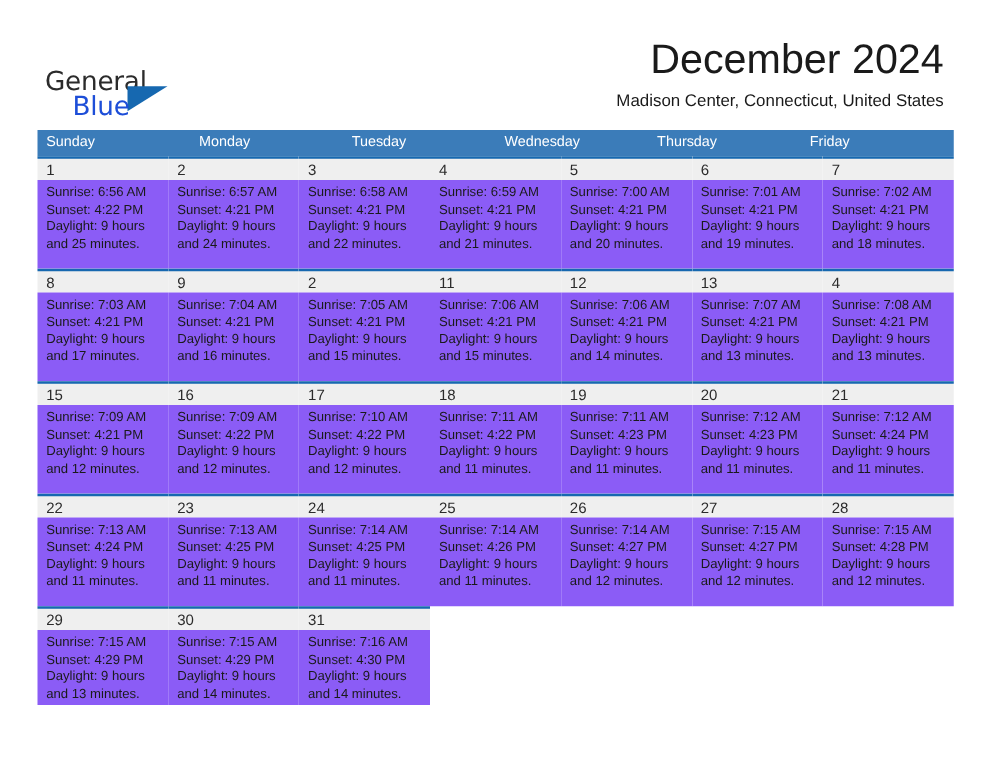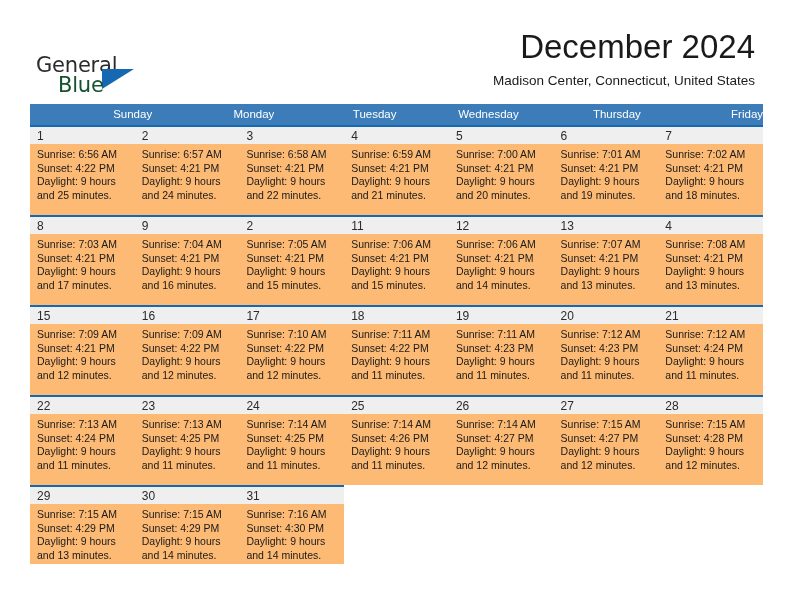--- a/index.html
+++ b/index.html
@@ -48,21 +48,21 @@
     color: #2b2b2b;
     font-family: "DejaVu Sans", sans-serif;
     line-height: 1;
   }
   .logo-blue {
     position: absolute;
     left: 22px;
     top: 20px;
     font-size: 21px;
     letter-spacing: -0.2px;
-    color: #14532d;
+    color: #1d4ed8;
     font-family: "DejaVu Sans", sans-serif;
     line-height: 1;
   }
   .logo-tri {
     position: absolute;
     left: 66px;
     top: 14px;
     width: 0;
     height: 0;
     border-left: 32px solid #1668b0;
@@ -96,21 +96,20 @@
     position: absolute;
     left: 30px;
     top: 104px;
     width: 733px;
   }
 
   .weekday-row {
     display: flex;
     background: #3b7cb9;
     height: 21px;
-    text-align: right;
   }
   .weekday {
     flex: 1 1 0;
     color: #ffffff;
     font-size: 11.5px;
     line-height: 21px;
     padding-left: 7px;
     box-sizing: border-box;
     white-space: nowrap;
     overflow: hidden;
@@ -145,21 +144,21 @@
     background: transparent;
   }
   .daynum {
     font-size: 12px;
     color: #2b2b2b;
     line-height: 19px;
     display: block;
   }
 
   .day-body {
-    background: #fdba74;
+    background: #8b5cf6;
     padding: 4px 7px 0 7px;
     box-sizing: border-box;
     height: 71px;
   }
   .day-line {
     font-size: 10.5px;
     line-height: 13.5px;
     color: #1a1a1a;
     white-space: nowrap;
   }

